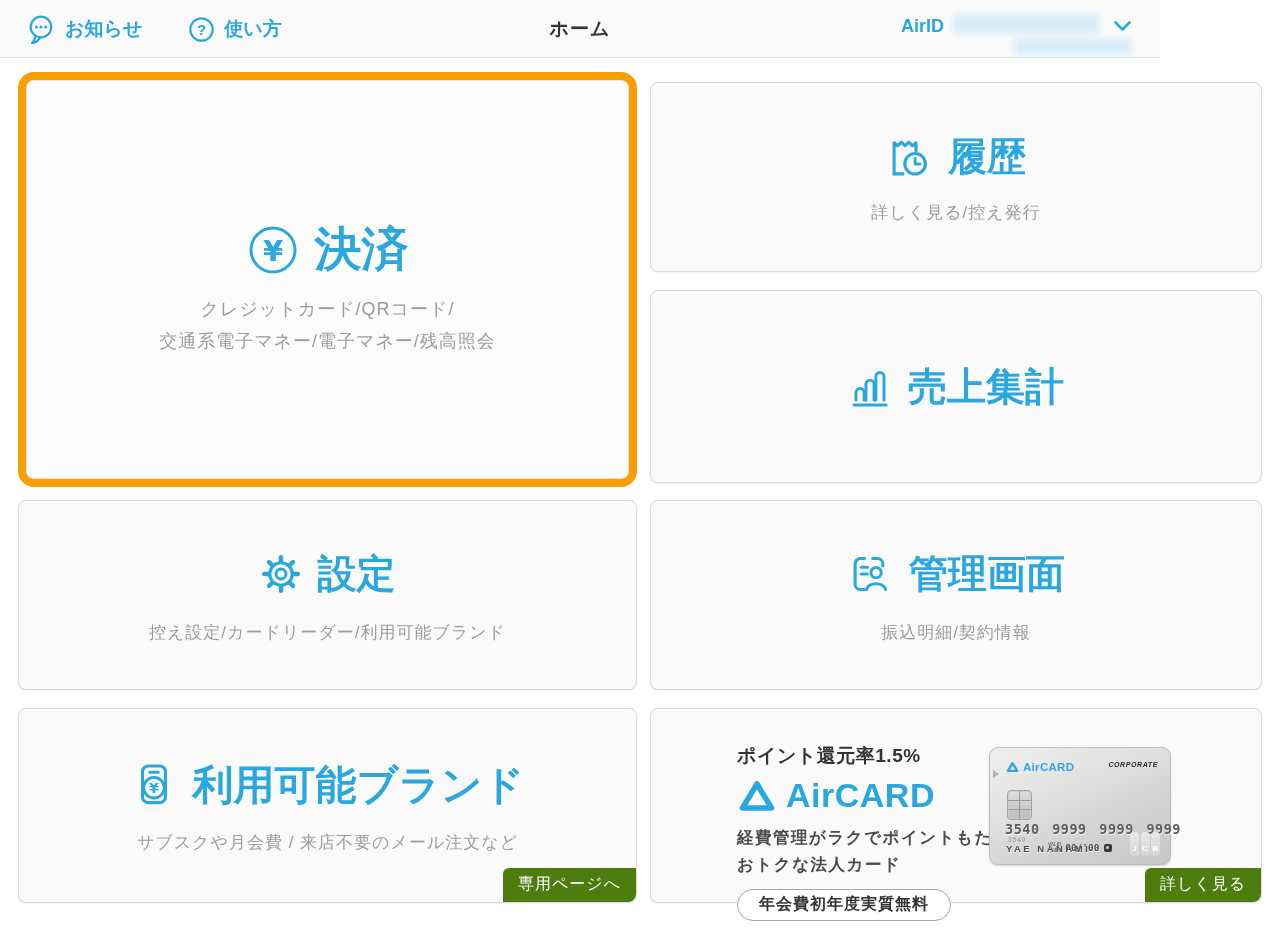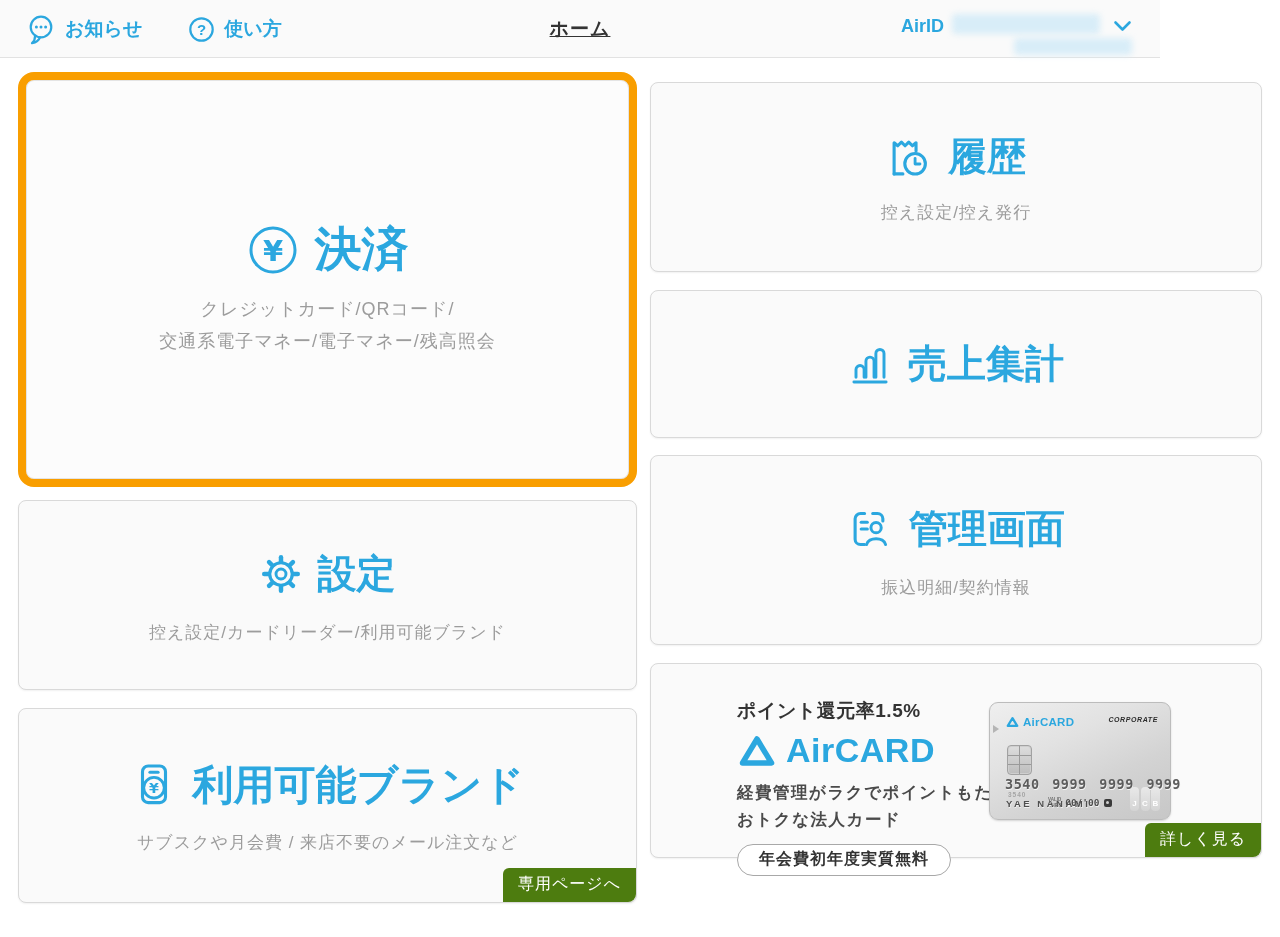--- a/index.html
+++ b/index.html
@@ -18,21 +18,21 @@
   }
   .header-left {
     position:absolute; left:26px; top:0; height:58px;
     display:flex; align-items:center; gap:46px;
   }
   .hbtn { display:flex; align-items:center; gap:9px; color:#2ba7df;
           font-size:19px; font-weight:700; cursor:pointer; }
   .header-title {
     position:absolute; left:0; right:0; top:0; height:58px;
     text-align:center; line-height:58px;
-    font-size:19px; color:#333; font-weight:600; letter-spacing:1px;text-decoration:underline;
+    font-size:19px; color:#333; font-weight:600; letter-spacing:1px;
   }
   .header-right {
     position:absolute; right:10px; top:0; height:58px; width:300px;
   }
   .airid-label { position:absolute; right:206px; top:16px;
     color:#2ba7df; font-size:18px; font-weight:700; }
   .blur-line { position:absolute; background:#d8edf8; border-radius:4px;
     filter:blur(3px); }
   .blur1 { right:50px; top:14px; width:148px; height:20px; }
   .blur2 { right:18px; top:38px; width:118px; height:17px; }
@@ -62,21 +62,21 @@
   }
   .card-payment .title-row { padding-top:138px; }
   .card-payment .card-title { font-size:47px; }
   .card-payment .card-sub { margin-top:12px; font-size:18px; line-height:1.8; }
 
   .card-history { height:190px; margin-bottom:18px;
     display:flex; flex-direction:column; justify-content:center; align-items:center; gap:17px; }
   .card-history .card-title { font-size:39px; }
   .card-history .card-sub { font-size:17px; }
 
-  .card-sales { height:148px; margin-bottom:17px;
+  .card-sales { height:193px; margin-bottom:17px;
     display:flex; justify-content:center; align-items:center; }
   .card-sales .card-title { font-size:39px; }
 
   .card-settings { height:190px; margin-top:13px;
     display:flex; flex-direction:column; justify-content:center; align-items:center; gap:20px; }
   .card-settings .card-title { font-size:39px; }
   .card-settings .card-sub { font-size:17px; }
 
   .card-admin { height:190px; margin-bottom:18px;
     display:flex; flex-direction:column; justify-content:center; align-items:center; gap:20px;margin-top:17px; }
@@ -272,21 +272,21 @@
           <g fill="none" stroke="#2ba7df" stroke-width="2.3" stroke-linecap="round" stroke-linejoin="round">
             <path d="M6,28.5 V5.5 l2.7,2.2 2.7,-2.7 2.7,2.7 2.7,-2.7 2.7,2.7 2.7,-2.2 V11.5"></path>
             <path d="M6,28.5 h6.5"></path>
           </g>
           <circle cx="21.5" cy="21" r="7.6" fill="#fafafa" stroke="#2ba7df" stroke-width="2.3"></circle>
           <path d="M21.5,17 v4.2 h3.6" fill="none" stroke="#2ba7df" stroke-width="2.1" stroke-linecap="round" stroke-linejoin="round"></path>
         </svg>
       </span>
       <span class="card-title">履歴</span>
     </div>
-    <div class="card-sub">控え設定/控え発行</div>
+    <div class="card-sub">詳しく見る/控え発行</div>
   </div>
 
   <div class="card card-sales">
     <div class="title-row">
       <span>
         <svg width="44" height="42" viewBox="0 0 30 30">
           <g fill="none" stroke="#2ba7df" stroke-width="2.1" stroke-linecap="round" stroke-linejoin="round">
             <path d="M5,24.5 V19 a2.9,2.9 0 0 1 5.8,0 V24.5"></path>
             <path d="M12.1,24.5 V13 a2.9,2.9 0 0 1 5.8,0 V24.5"></path>
             <path d="M19.2,24.5 V7.5 a2.9,2.9 0 0 1 5.8,0 V24.5"></path>

